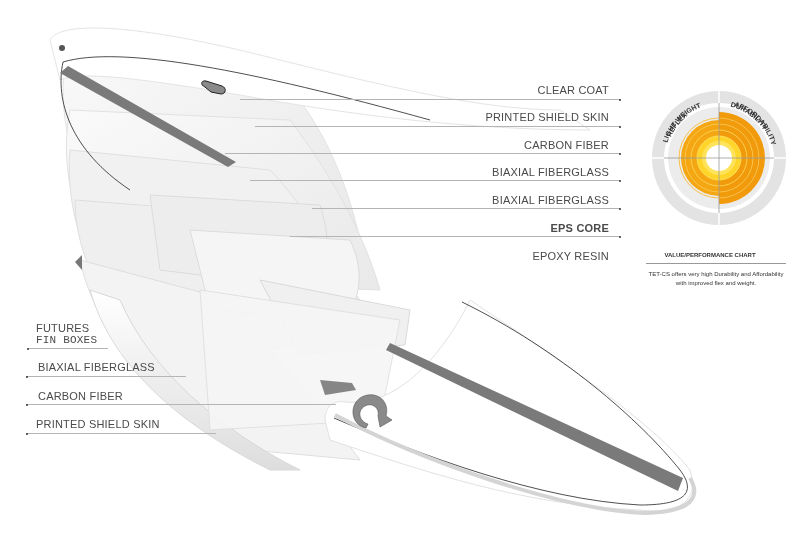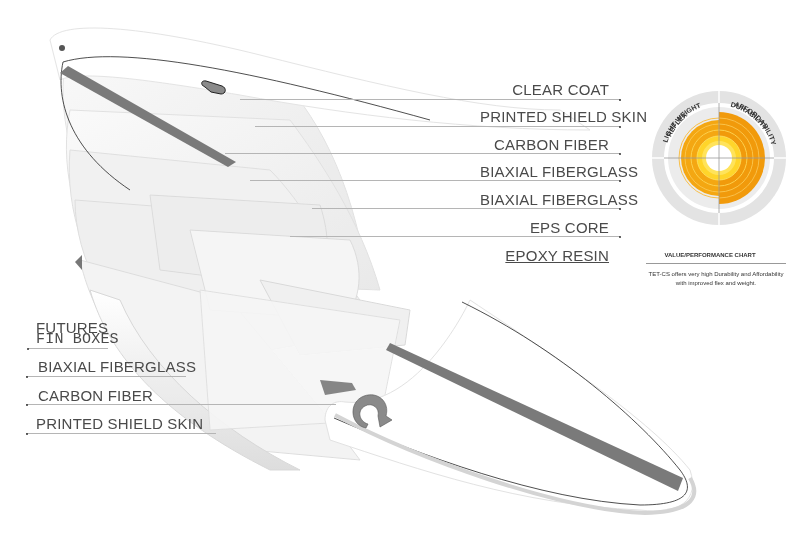--- a/index.html
+++ b/index.html
@@ -1,18 +1,18 @@
 <!DOCTYPE html>
 <html><head>
 <meta charset="utf-8">
 <style>
   html,body{margin:0;padding:0;background:#ffffff;}
   body{width:800px;height:555px;position:relative;overflow:hidden;font-family:"Liberation Sans",sans-serif;color:#444;}
   .stage{position:absolute;left:0;top:0;width:800px;height:555px;}
-  .label{position:absolute;font-size:15px;letter-spacing:0.2px;color:#4a4a4a;text-transform:uppercase;white-space:nowrap;line-height:12px;}
+  .label{position:absolute;font-size:11px;letter-spacing:0.2px;color:#4a4a4a;text-transform:uppercase;white-space:nowrap;line-height:12px;}
   .label.right{text-align:right;}
   .leader{position:absolute;height:1px;background:#b5b5b5;}
   .dot{position:absolute;width:2px;height:2px;background:#333;border-radius:50%;}
   .chart-title{position:absolute;left:640px;top:252px;width:140px;text-align:center;font-size:6px;font-weight:bold;color:#333;}
   .chart-rule{position:absolute;left:646px;top:263px;width:140px;height:1px;background:#999;}
   .chart-desc{position:absolute;left:636px;top:270px;width:160px;text-align:center;font-size:6px;line-height:9px;color:#333;}
   svg text{font-family:"Liberation Sans",sans-serif;}
 </style>
 </head>
 <body>
@@ -114,25 +114,25 @@
   <div class="dot" style="left:619px;top:153px;"></div>
 
   <div class="label right" style="left:480px;top:166px;width:129px;">BIAXIAL FIBERGLASS</div>
   <div class="leader" style="left:250px;top:180px;width:370px;"></div>
   <div class="dot" style="left:619px;top:180px;"></div>
 
   <div class="label right" style="left:480px;top:194px;width:129px;">BIAXIAL FIBERGLASS</div>
   <div class="leader" style="left:312px;top:208px;width:308px;"></div>
   <div class="dot" style="left:619px;top:208px;"></div>
 
-  <div class="label right" style="left:480px;top:222px;width:129px;">EPS CORE</div>
+  <div class="label right" style="left:480px;top:222px;width:129px;font-weight:bold;">EPS CORE</div>
   <div class="leader" style="left:290px;top:236px;width:330px;"></div>
   <div class="dot" style="left:619px;top:236px;"></div>
 
-  <div class="label right" style="left:480px;top:250px;width:129px;text-decoration:underline;">EPOXY RESIN</div>
+  <div class="label right" style="left:480px;top:250px;width:129px;">EPOXY RESIN</div>
 
   
   <div class="label" style="left:36px;top:322px;">FUTURES</div>
   <div class="label" style="left:36px;top:334px;font-family:Liberation Mono, monospace;">FIN BOXES</div>
   <div class="leader" style="left:28px;top:348px;width:80px;"></div>
   <div class="dot" style="left:27px;top:348px;"></div>
 
   <div class="label" style="left:38px;top:361px;">BIAXIAL FIBERGLASS</div>
   <div class="leader" style="left:26px;top:376px;width:160px;"></div>
   <div class="dot" style="left:26px;top:376px;"></div>

